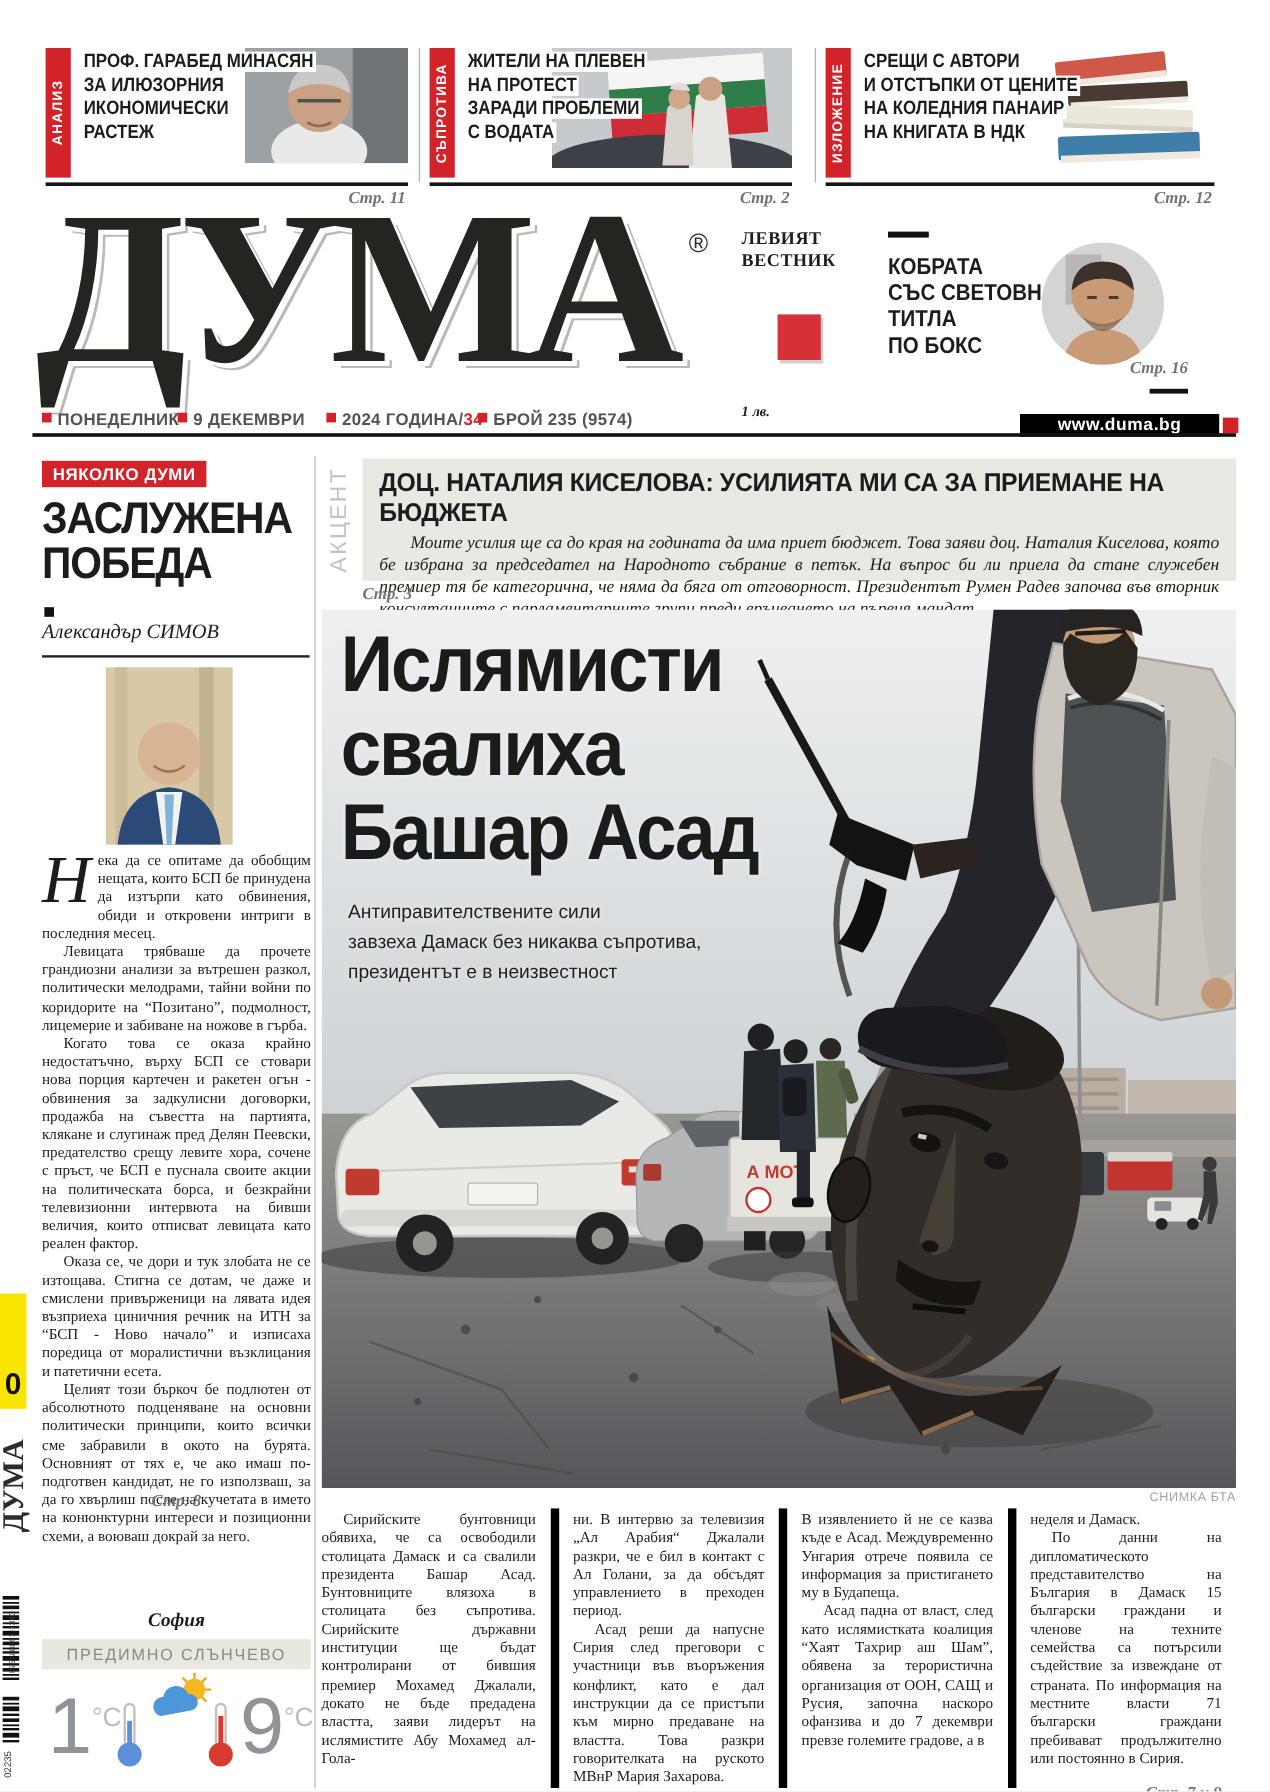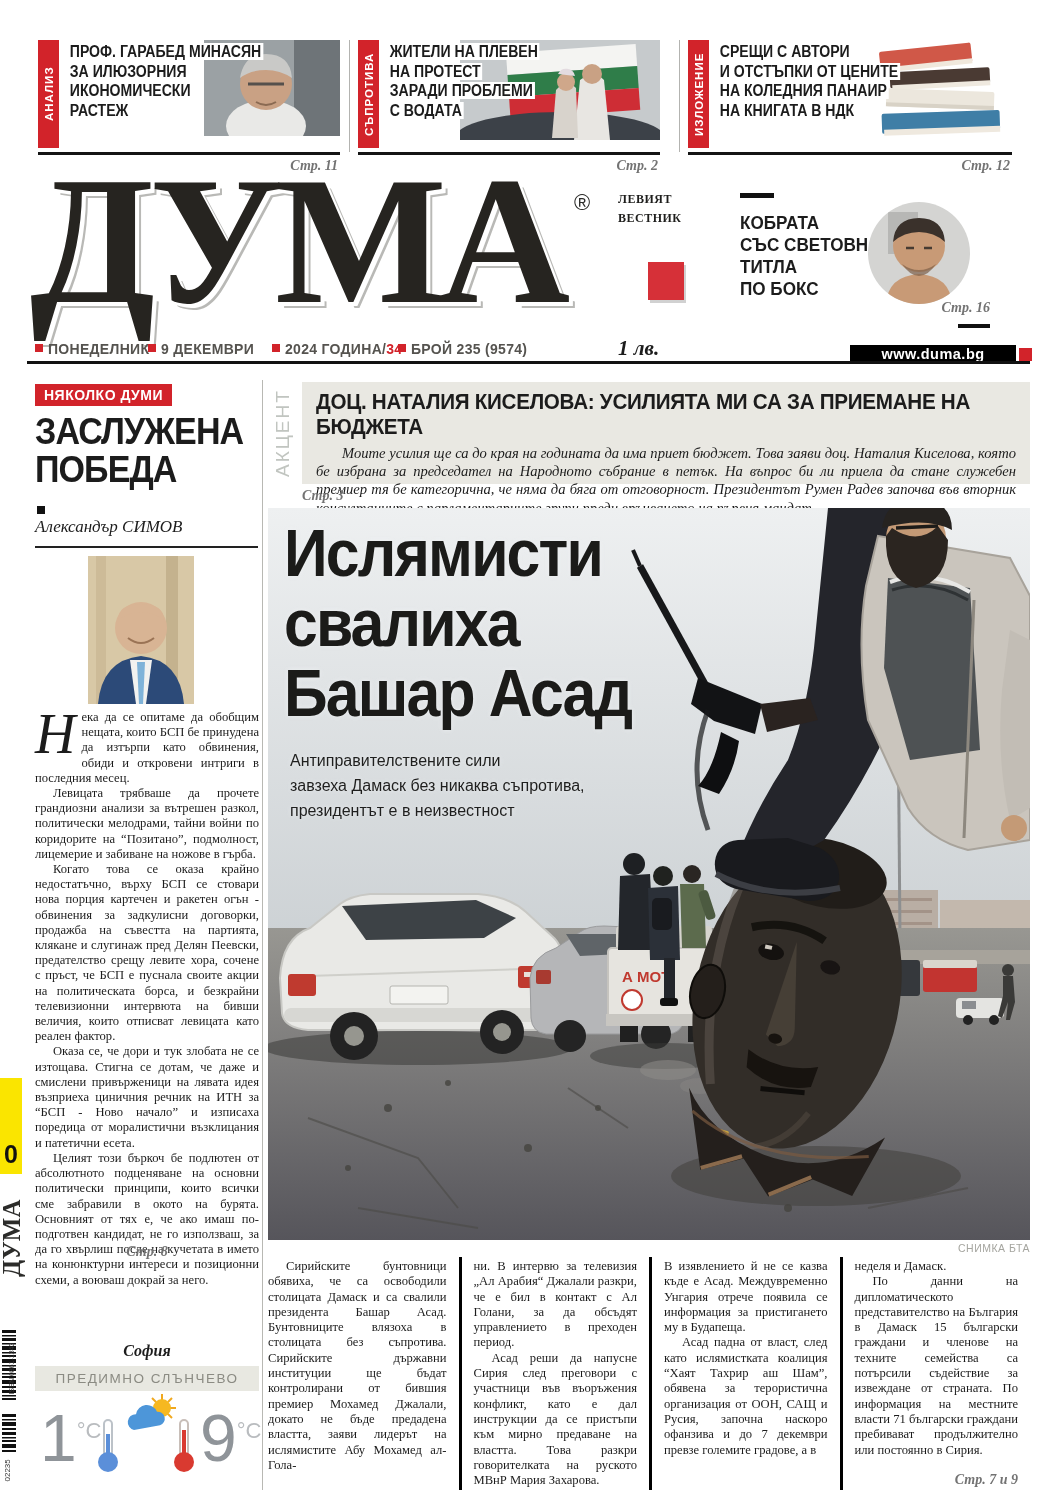--- a/index.html
+++ b/index.html
@@ -19,34 +19,34 @@
   .t-title span{background:#fff;padding:0 2px;box-decoration-break:clone;-webkit-box-decoration-break:clone;}
   .t-img{position:absolute;top:0;right:0;z-index:1;}
   .t-rule{position:absolute;left:0;top:112px;width:100%;height:3px;background:#141414;}
   .t-page{position:absolute;right:2px;top:118px;}
   .t-div{position:absolute;top:40px;width:1px;height:112px;background:#b3b3b0;}
   
   .logo{left:30px;top:148px;font-family:"Liberation Serif",serif;font-weight:bold;font-size:182px;
         line-height:185px;letter-spacing:-8px;color:#262420;
         text-shadow:4px 4px 0 #ffffff,6px 6px 0 #b9b9b6;}
   .logo-reg{left:574px;top:190px;font-size:22px;color:#2a2a28;}
-  .tagline{left:618px;top:190px;font-family:"Liberation Serif",serif;font-weight:bold;font-size:12px;
+  .tagline{left:618px;top:190px;font-family:"Liberation Serif",serif;font-weight:bold;font-size:15px;
            line-height:19px;letter-spacing:.5px;color:#1e1e1c;}
   .m-square{left:648px;top:262px;width:36px;height:38px;background:#d63038;box-shadow:2px 3px 0 rgba(0,0,0,.18);}
   .promo-dash{left:740px;top:193px;width:34px;height:5px;background:#111;}
   .promo-title{left:740px;top:212px;font-size:19px;line-height:22px;transform:scaleX(.9);}
   .promo-page{left:880px;top:300px;width:110px;text-align:right;}
   .promo-dash2{left:958px;top:324px;width:32px;height:4px;background:#111;}
   .site-band{left:850px;top:345px;width:166px;height:19px;background:#000;color:#fff;
              font-weight:bold;font-size:14.5px;text-align:center;line-height:19px;letter-spacing:.5px;}
   .site-sq{left:1019px;top:348px;width:13px;height:13px;background:#d2232a;}
   .dl-item{top:341px;font-size:14px;font-weight:bold;color:#55534f;letter-spacing:.3px;}
   .dl-sq{top:344px;width:8px;height:8px;background:#d2232a;}
   .dl-red{color:#d2232a;}
-  .price{left:618px;top:336px;font-family:"Liberation Serif",serif;font-style:italic;font-weight:bold;font-size:21px;}
+  .price{left:618px;top:336px;font-family:"Liberation Serif",serif;font-style:italic;font-weight:bold;font-size:12px;}
   .top-rule{left:27px;top:361px;width:1003px;height:3px;background:#111;}
   
   .kicker{left:35px;top:384px;background:#d2232a;color:#fff;font-weight:bold;font-size:14px;
           padding:3px 9px;letter-spacing:.5px;}
   .op-title{left:35px;top:413px;font-size:37px;line-height:38px;letter-spacing:-1px;transform:scaleX(.92);}
   .op-bullet{left:37px;top:506px;width:8px;height:8px;background:#111;}
   .op-author{left:35px;top:517px;font-family:"Liberation Serif",serif;font-style:italic;font-size:17px;}
   .op-rule{left:35px;top:546px;width:223px;height:2px;background:#222;}
   .op-photo{left:88px;top:556px;width:106px;height:148px;}
   .op-body{left:35px;top:710px;width:224px;height:608px;font-family:"Liberation Serif",serif;
@@ -86,21 +86,21 @@
             letter-spacing:-2px;color:#1b1b19;transform:scaleX(.92);transform-origin:left top;
             text-shadow:0 0 6px rgba(240,242,244,.9);}
   .subhead{position:absolute;left:22px;top:240px;font-size:16px;line-height:25px;color:#1f1f1e;
            text-shadow:0 0 5px rgba(240,242,244,.9);}
   .photo-credit{left:268px;top:1242px;width:762px;text-align:right;font-size:10.5px;color:#a5a59f;letter-spacing:.5px;}
   
   .cols{left:268px;top:1257px;width:762px;height:233px;display:flex;}
   .bcol{width:25%;box-sizing:border-box;padding:2px 12px 0 12px;font-family:"Liberation Serif",serif;
         font-size:12.6px;line-height:15.3px;text-align:justify;}
   .bcol:first-child{padding-left:0;}
-  .bcol + .bcol{border-left:3px solid #000000;}
+  .bcol + .bcol{border-left:7px solid #000000;}
   .bcol p{margin:0;}
   .bcol p.ind{text-indent:18px;}
   .bcol .pageref{display:block;text-align:right;margin-top:14px;}
 </style>
 </head>
 <body>
 
 <div class="page">
 
   <div class="teaser" style="left:38px;width:302px;">

